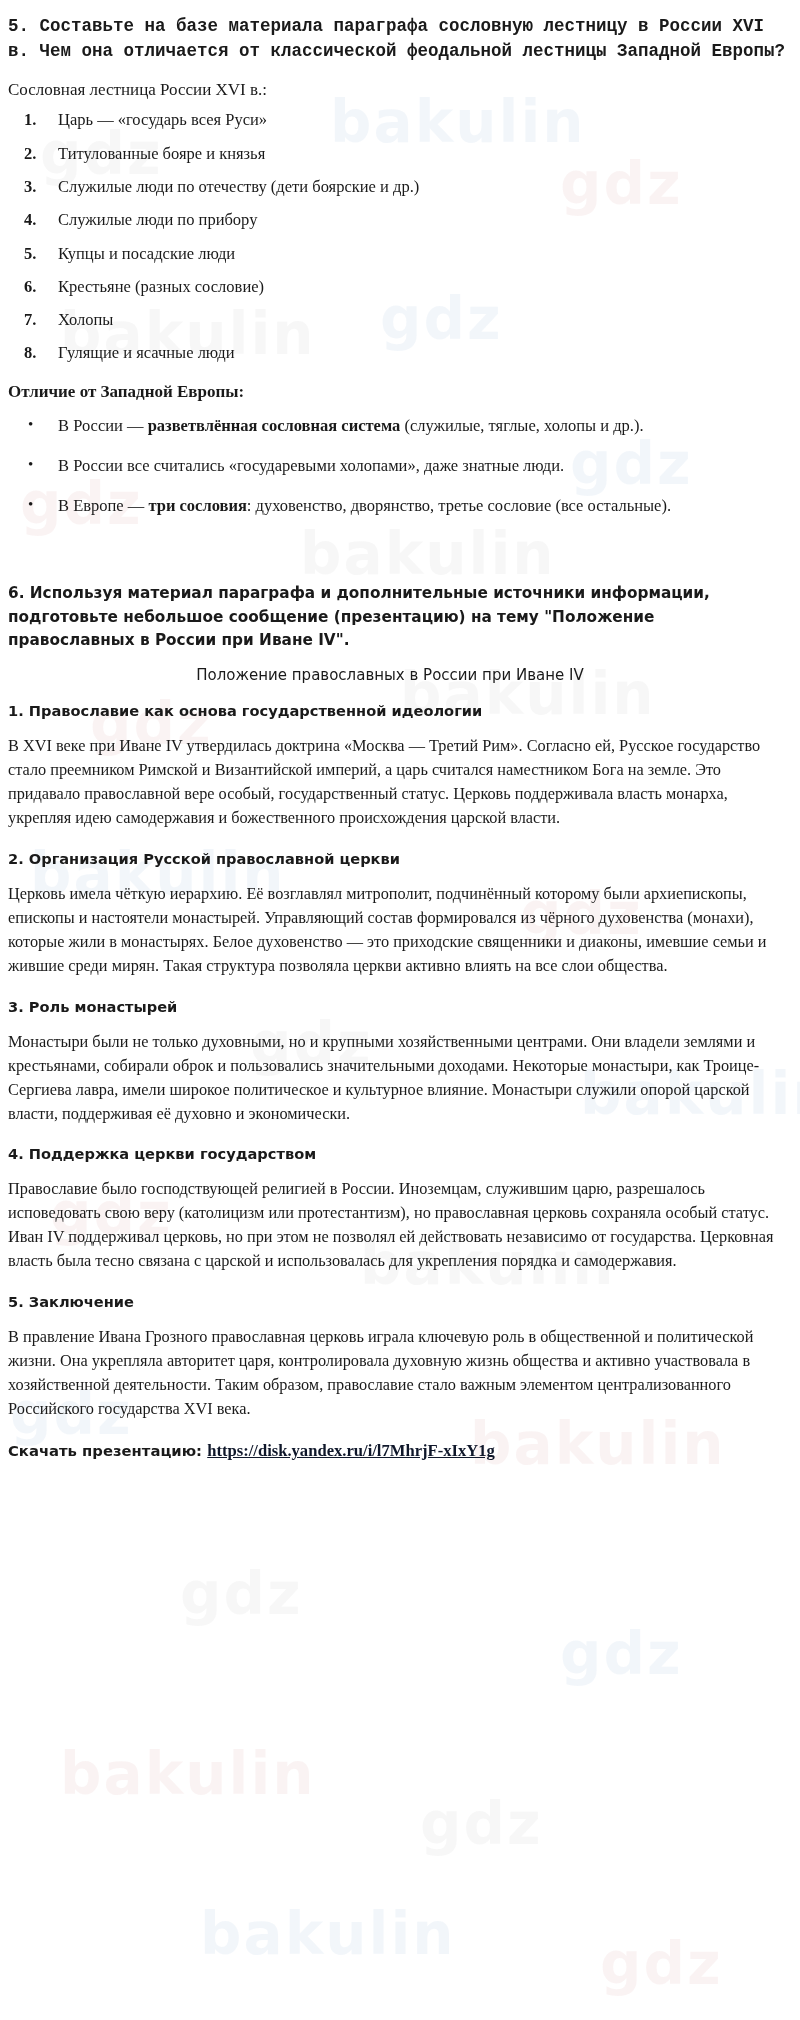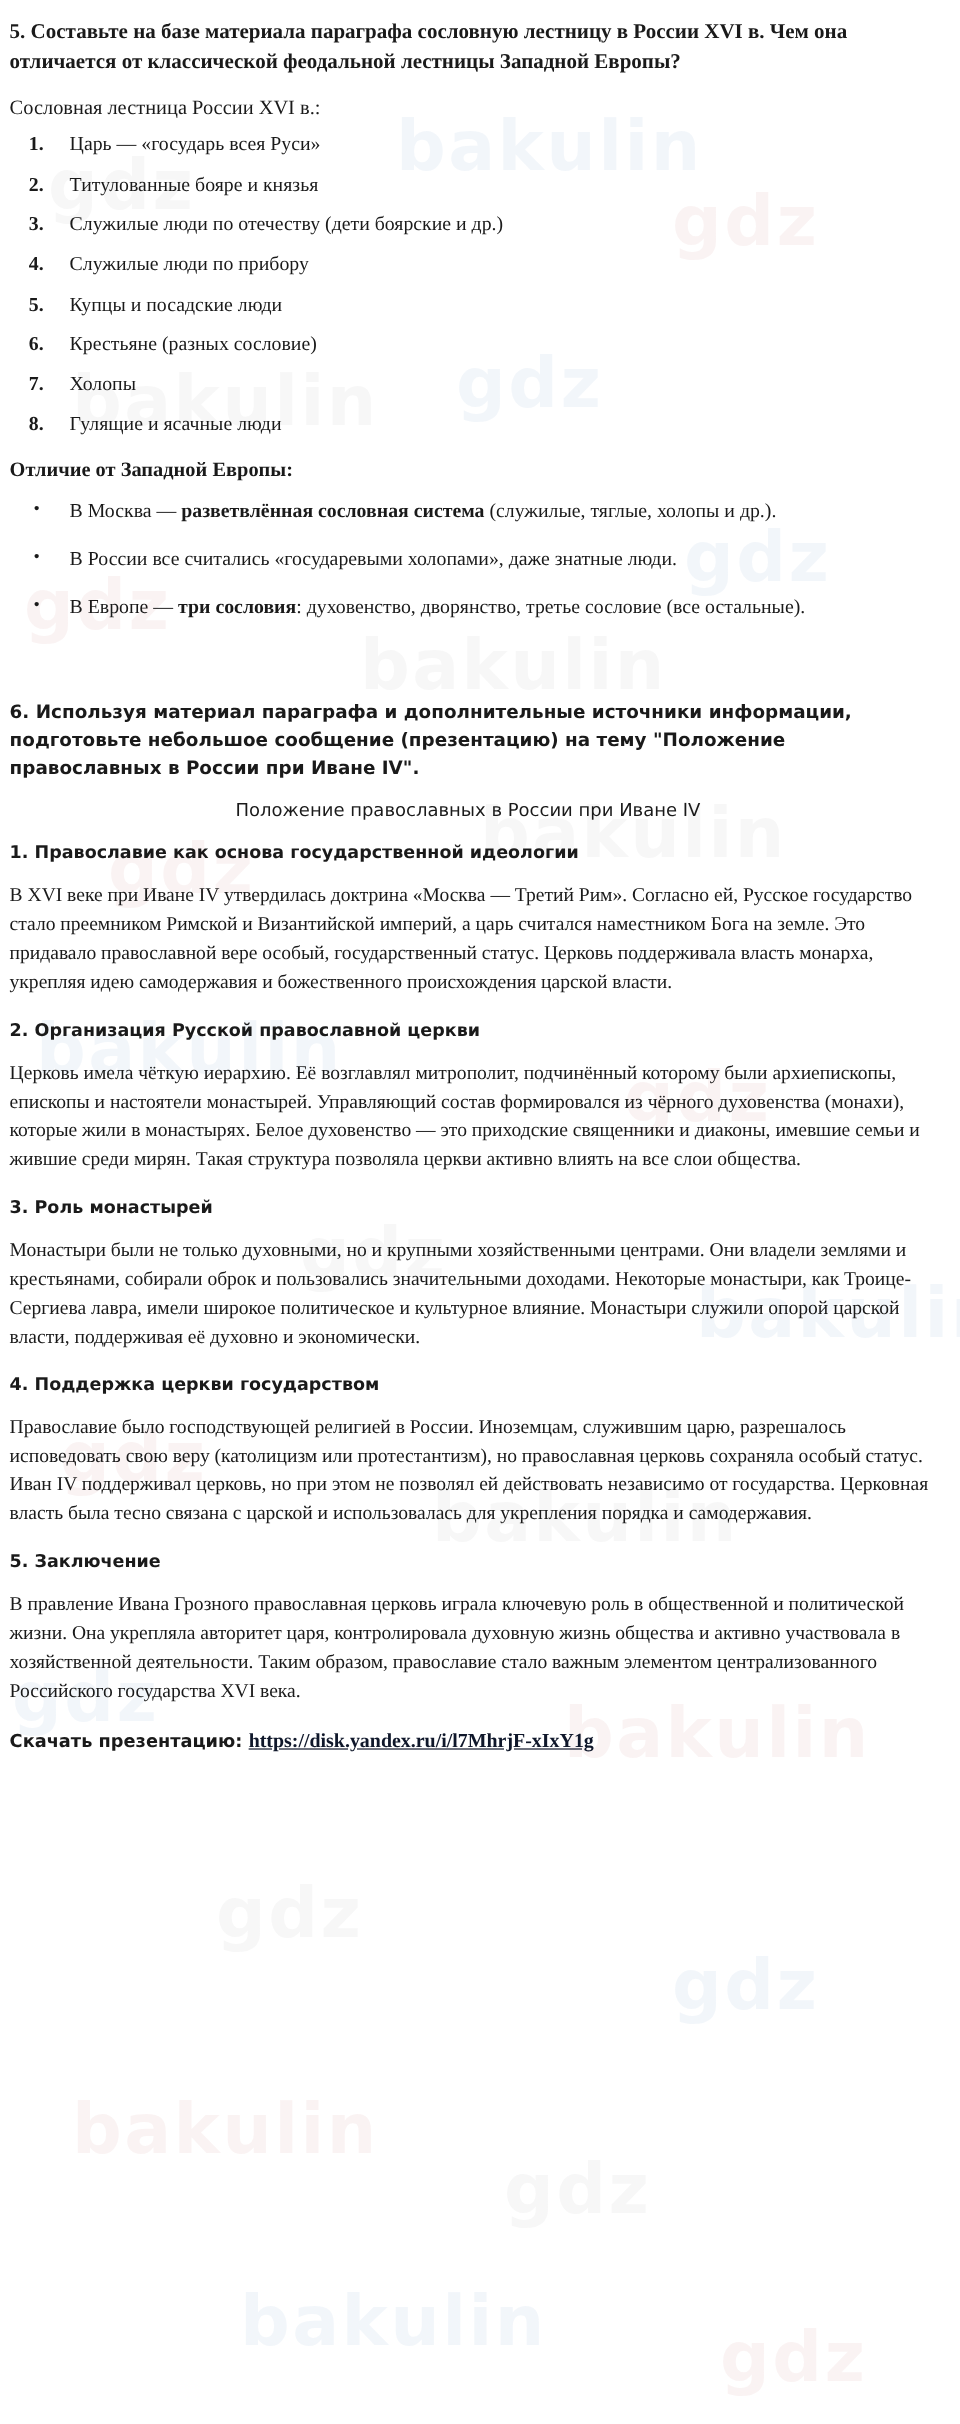--- a/index.html
+++ b/index.html
@@ -39,21 +39,21 @@
 
   
   #page {
     position: relative;
     z-index: 2;
     padding: 14px 14px 18px 6px;
     box-sizing: border-box;
   }
 
   .q-head {
-    font-family: Liberation Serif, serif;
+    font-family: Liberation Mono, monospace;
     font-weight: bold;
     font-size: 17.5px;
     line-height: 1.42;
     margin: 0 0 14px 0;
     padding-left: 2px;
   }
 
   .sub-head {
     font-weight: normal;
     font-size: 17px;
@@ -207,21 +207,21 @@
       <li><span>Служилые люди по прибору</span></li>
       <li><span>Купцы и посадские люди</span></li>
       <li><span>Крестьяне (разных сословие)</span></li>
       <li><span>Холопы</span></li>
       <li><span>Гулящие и ясачные люди</span></li>
     </ol>
 
   <div class="diff-head">Отличие от Западной Европы:</div>
 
   <ul class="diffs" id="diff-list">
-      <li><span>В Москва — </span><b>разветвлённая сословная система</b><span> (служилые, тяглые, холопы и др.).</span></li>
+      <li><span>В России — </span><b>разветвлённая сословная система</b><span> (служилые, тяглые, холопы и др.).</span></li>
       <li><span>В России все считались «государевыми холопами», даже знатные люди.</span></li>
       <li><span>В Европе — </span><b>три сословия</b><span>: духовенство, дворянство, третье сословие (все остальные).</span></li>
     </ul>
 
   <div class="gap-big"></div>
 
   <div class="task-head">6. Используя материал параграфа и дополнительные источники информации, подготовьте небольшое сообщение (презентацию) на тему "Положение православных в России при Иване IV".</div>
 
   <div class="doc-title">Положение православных в России при Иване IV</div>
 

